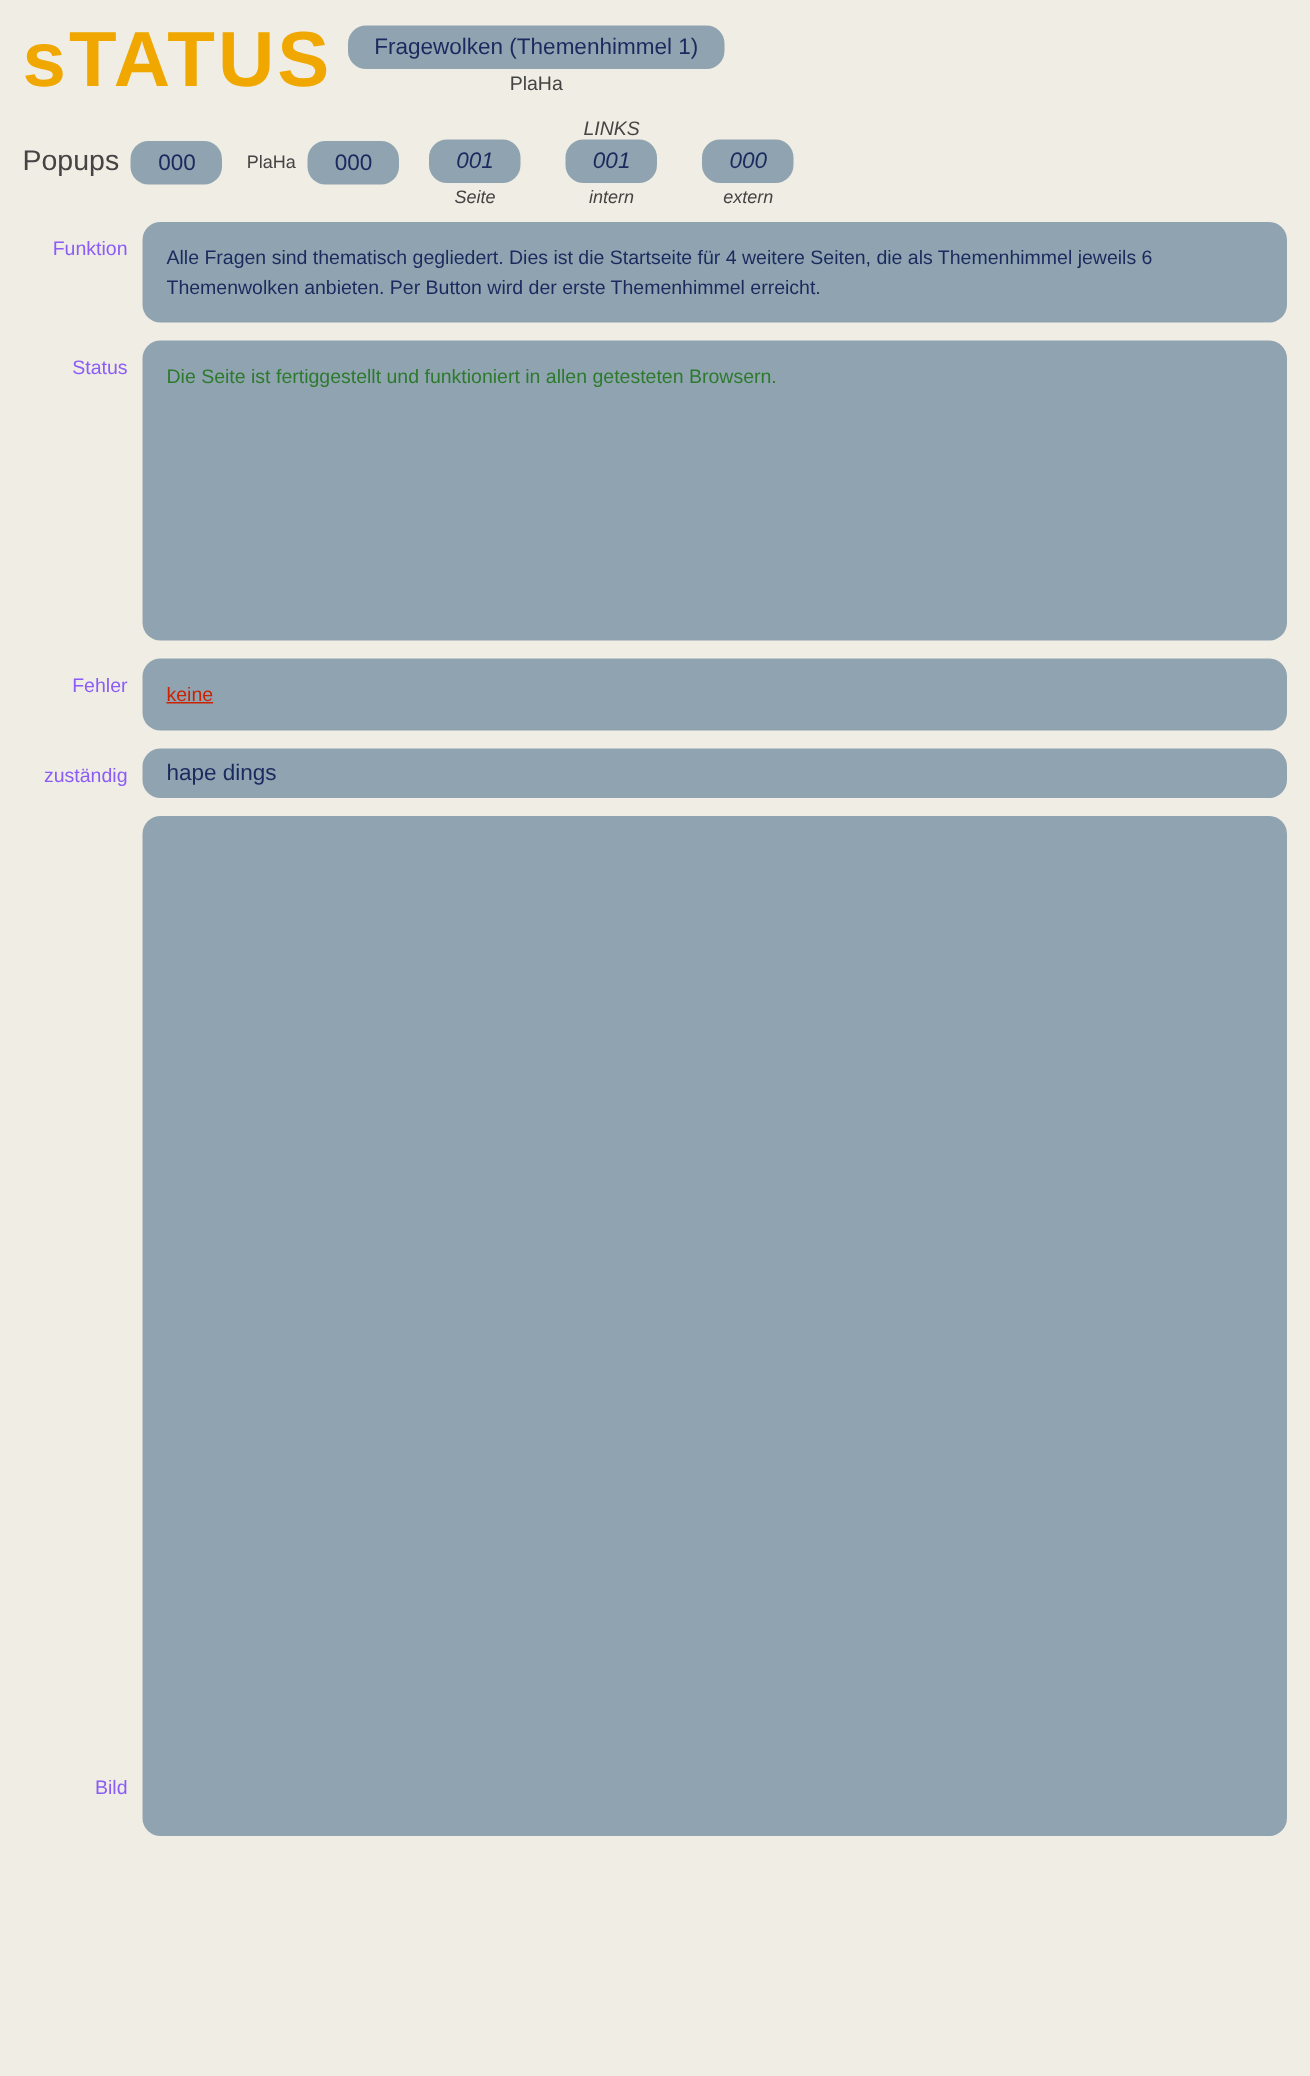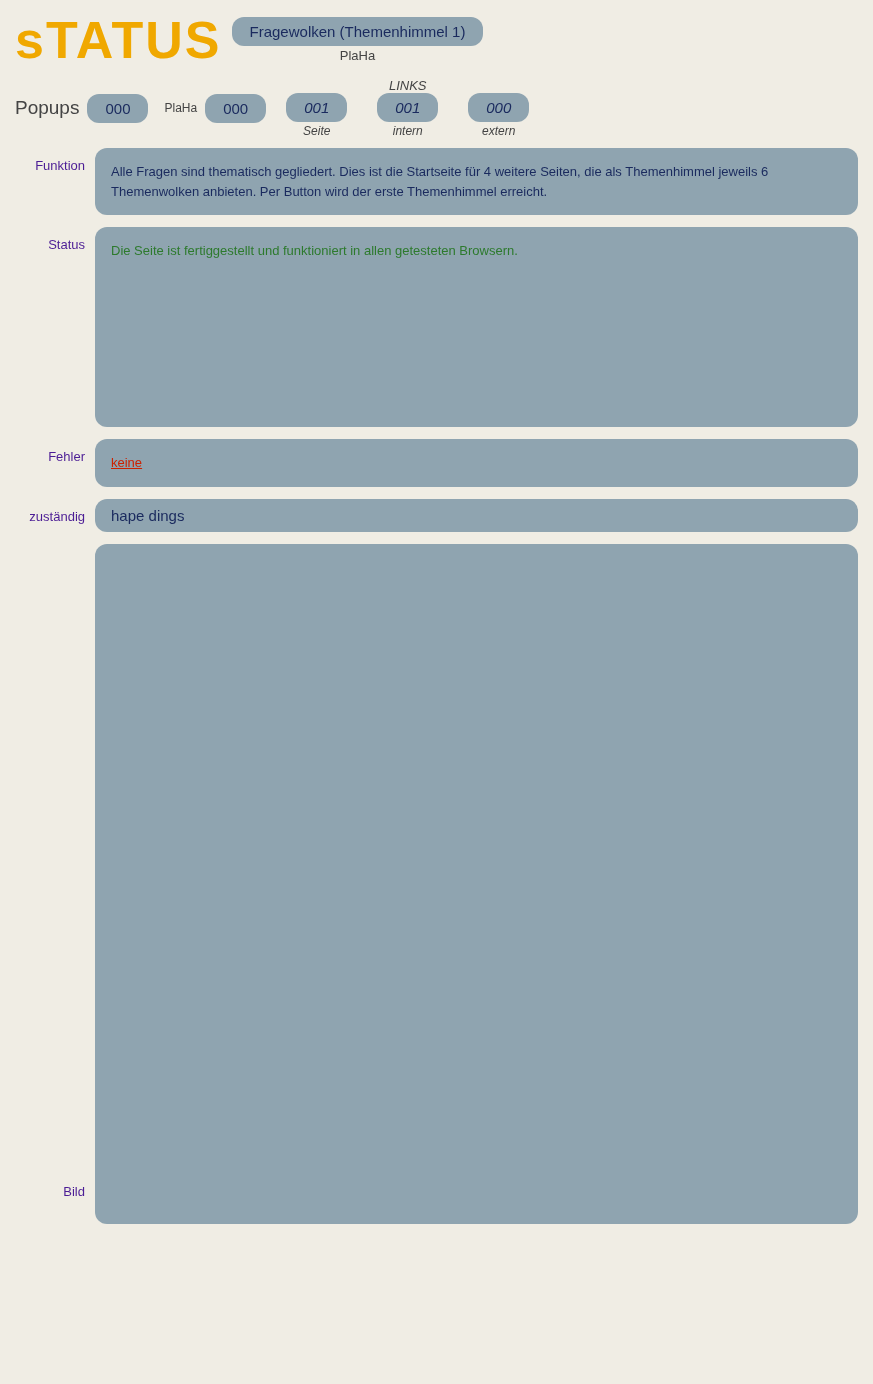--- a/index.html
+++ b/index.html
@@ -82,21 +82,21 @@
       font-size: 12px;
       color: #444;
     }
     .section-row {
       display: flex;
       align-items: flex-start;
       margin-bottom: 12px;
     }
     .section-label {
       font-size: 13px;
-      color: #4c1d95;
+      color: #8b5cf6;
       min-width: 80px;
       text-align: right;
       padding-right: 10px;
       padding-top: 10px;
     }
     .text-box {
       flex: 1;
       background-color: #8fa4b0;
       border-radius: 12px;
       padding: 14px 16px;

